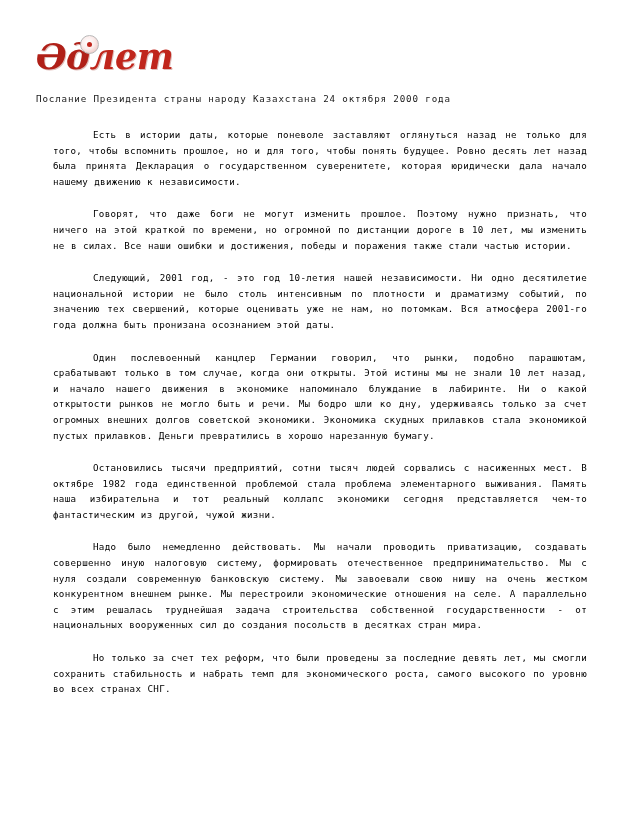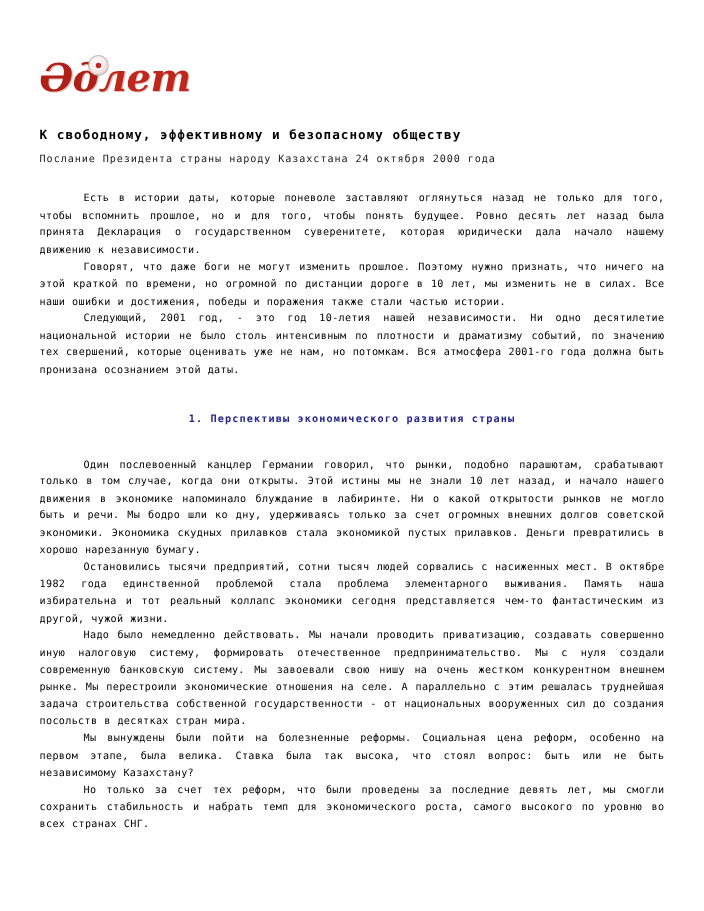--- a/index.html
+++ b/index.html
@@ -13,21 +13,21 @@
     overflow: hidden;
     font-family: "DejaVu Sans Mono", "Liberation Mono", monospace;
     color: #000000;
   }
   .page {
     position: relative;
     width: 640px;
     height: 828px;
     background: #ffffff;
     box-sizing: border-box;
-    padding: 15px 36px;
+    padding: 0 36px;
   }
 
   
   .logo-block {
     padding-top: 38px;
     height: 46px;
   }
   .logo {
     position: relative;
     display: inline-block;
@@ -83,21 +83,21 @@
     letter-spacing: 0.85px;
     color: #1a1a1a;
     line-height: 13px;
   }
 
   
   .body-text {
     margin-top: 22px;
   }
   .body-text p {
-    margin: 0;
+    margin: 17px;
     font-size: 9.2px;
     line-height: 15.6px;
     text-align: justify;
     text-indent: 40px;
     letter-spacing: 0.3px;
     color: #000000;
     word-spacing: 0.4px;
   }
   .section-heading {
     margin: 30px 0 26px 0;
@@ -111,34 +111,31 @@
 </style>
 </head>
 <body>
 
 <div class="page">
 
   <div class="logo-block">
     <span class="logo"><span class="lg-a">Әд</span><span class="lg-rest">лет</span><span class="logo-dot"></span></span>
   </div>
 
-  <h1 class="doc-title">К свободному, эффективному и безопасному обществу</h1>
 
   <div class="doc-subtitle">Послание Президента страны народу Казахстана 24 октября 2000 года</div>
 
   <div class="body-text">
     <p>Есть в истории даты, которые поневоле заставляют оглянуться назад не только для того, чтобы вспомнить прошлое, но и для того, чтобы понять будущее. Ровно десять лет назад была принята Декларация о государственном суверенитете, которая юридически дала начало нашему движению к независимости.</p>
     <p>Говорят, что даже боги не могут изменить прошлое. Поэтому нужно признать, что ничего на этой краткой по времени, но огромной по дистанции дороге в 10 лет, мы изменить не в силах. Все наши ошибки и достижения, победы и поражения также стали частью истории.</p>
     <p>Следующий, 2001 год, - это год 10-летия нашей независимости. Ни одно десятилетие национальной истории не было столь интенсивным по плотности и драматизму событий, по значению тех свершений, которые оценивать уже не нам, но потомкам. Вся атмосфера 2001-го года должна быть пронизана осознанием этой даты.</p>
   </div>
 
-  <h2 class="section-heading">1. Перспективы экономического развития страны</h2>
 
   <div class="body-text" style="margin-top:0">
     <p>Один послевоенный канцлер Германии говорил, что рынки, подобно парашютам, срабатывают только в том случае, когда они открыты. Этой истины мы не знали 10 лет назад, и начало нашего движения в экономике напоминало блуждание в лабиринте. Ни о какой открытости рынков не могло быть и речи. Мы бодро шли ко дну, удерживаясь только за счет огромных внешних долгов советской экономики. Экономика скудных прилавков стала экономикой пустых прилавков. Деньги превратились в хорошо нарезанную бумагу.</p>
     <p>Остановились тысячи предприятий, сотни тысяч людей сорвались с насиженных мест. В октябре 1982 года единственной проблемой стала проблема элементарного выживания. Память наша избирательна и тот реальный коллапс экономики сегодня представляется чем-то фантастическим из другой, чужой жизни.</p>
     <p>Надо было немедленно действовать. Мы начали проводить приватизацию, создавать совершенно иную налоговую систему, формировать отечественное предпринимательство. Мы с нуля создали современную банковскую систему. Мы завоевали свою нишу на очень жестком конкурентном внешнем рынке. Мы перестроили экономические отношения на селе. А параллельно с этим решалась труднейшая задача строительства собственной государственности - от национальных вооруженных сил до создания посольств в десятках стран мира.</p>
-    <p>Мы вынуждены были пойти на болезненные реформы. Социальная цена реформ, особенно на первом этапе, была велика. Ставка была так высока, что стоял вопрос: быть или не быть независимому Казахстану?</p>
     <p>Но только за счет тех реформ, что были проведены за последние девять лет, мы смогли сохранить стабильность и набрать темп для экономического роста, самого высокого по уровню во всех странах СНГ.</p>
 
   </div>
 
 </div>
 
 </body></html>

